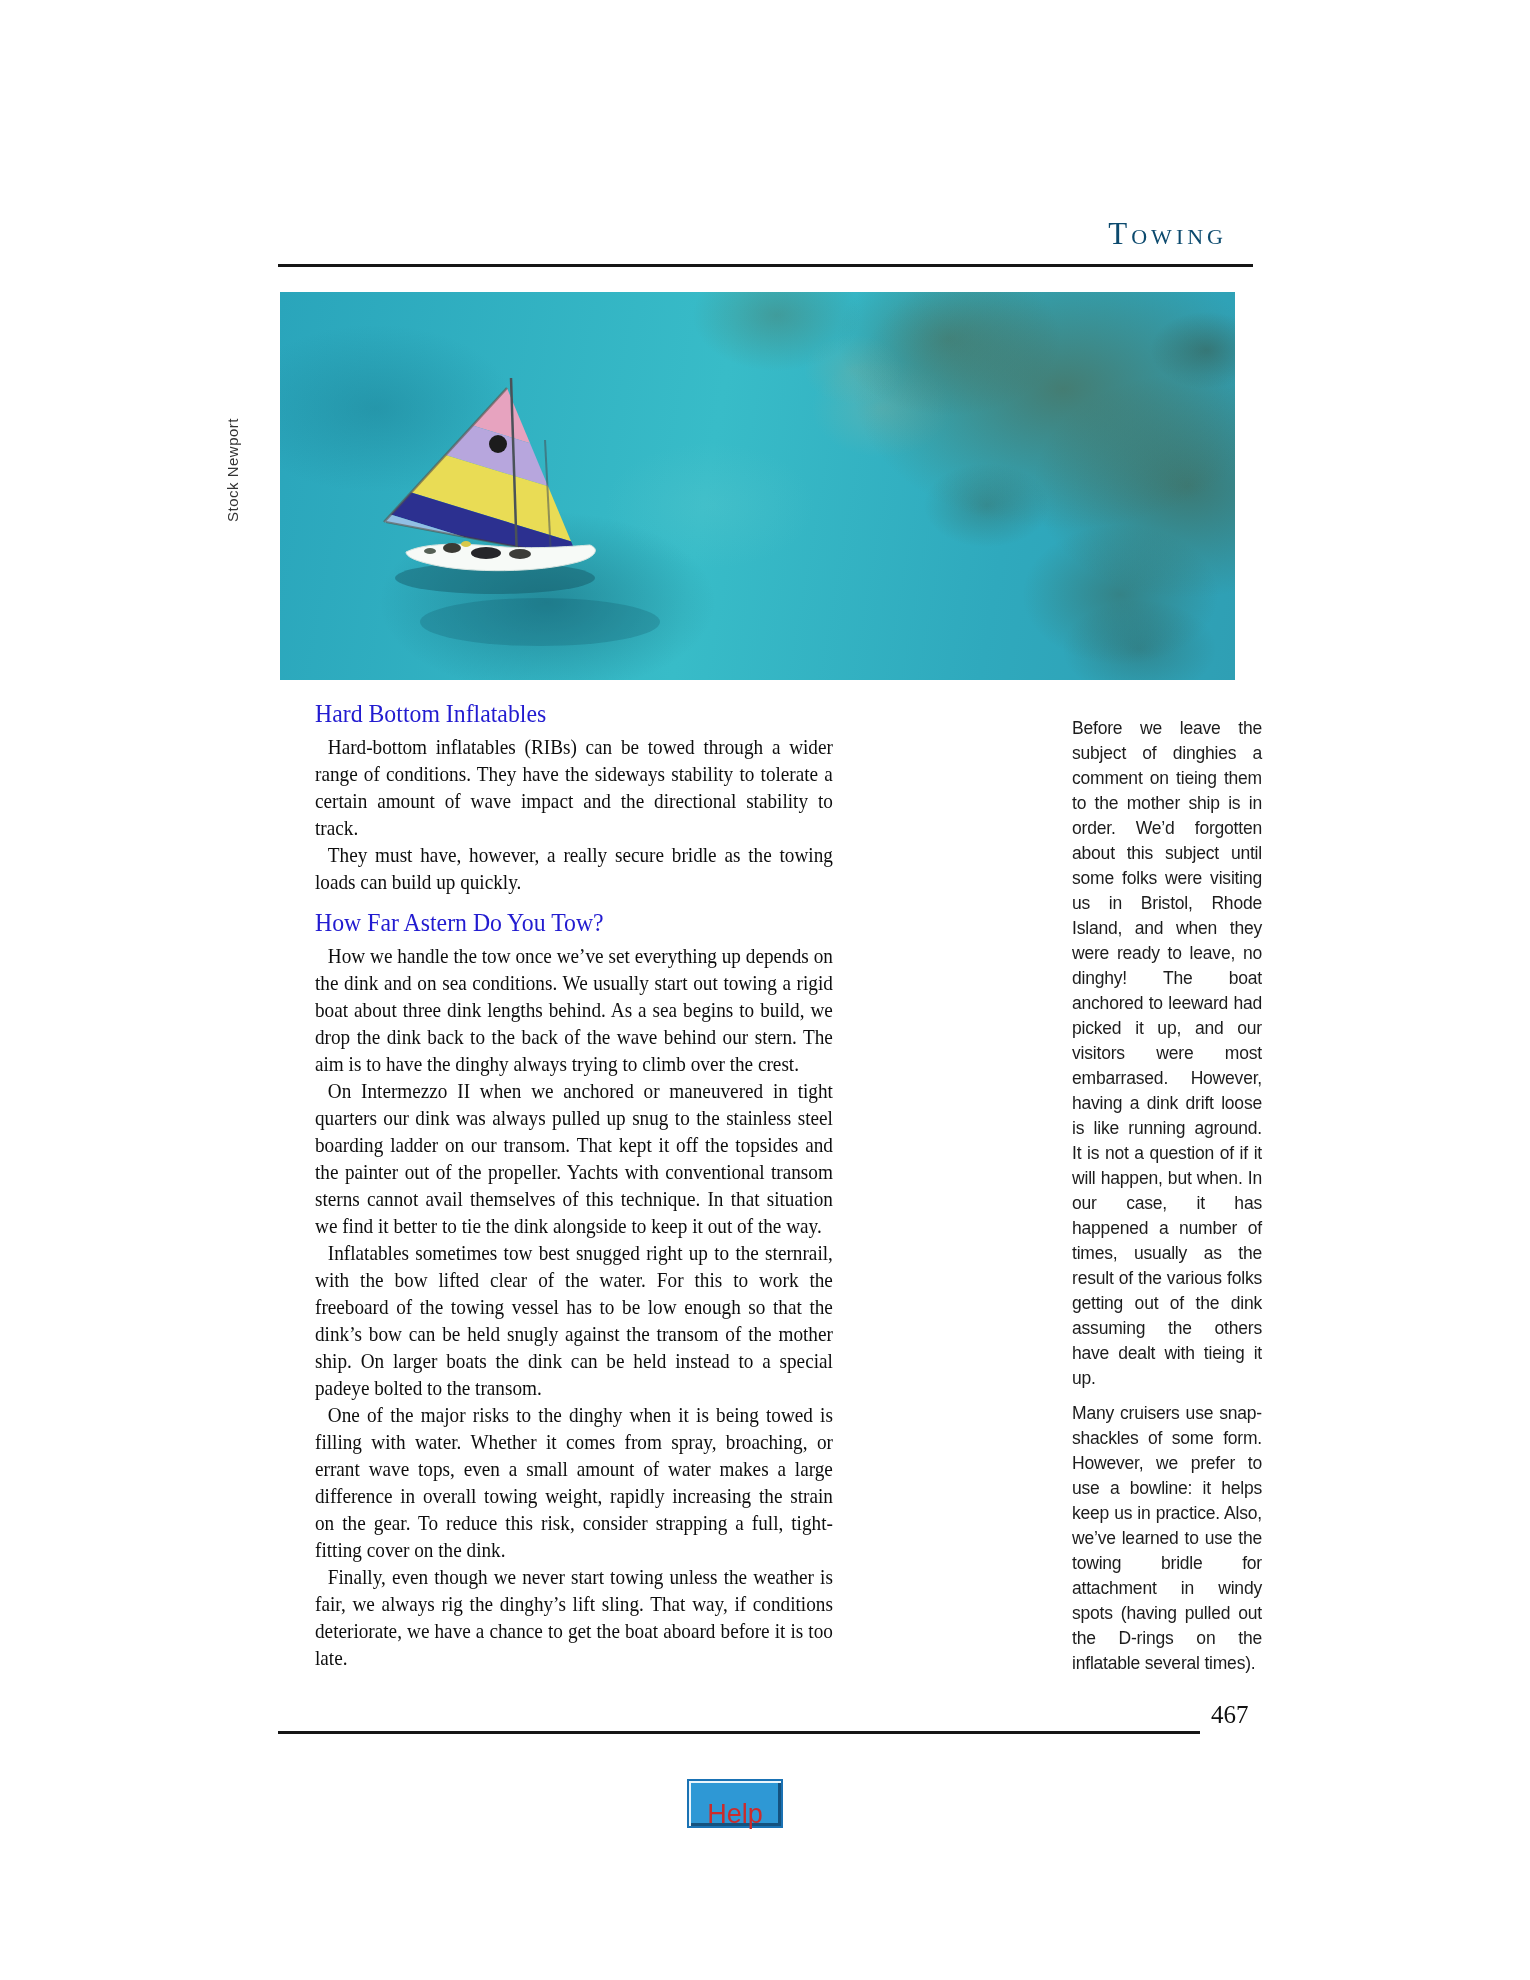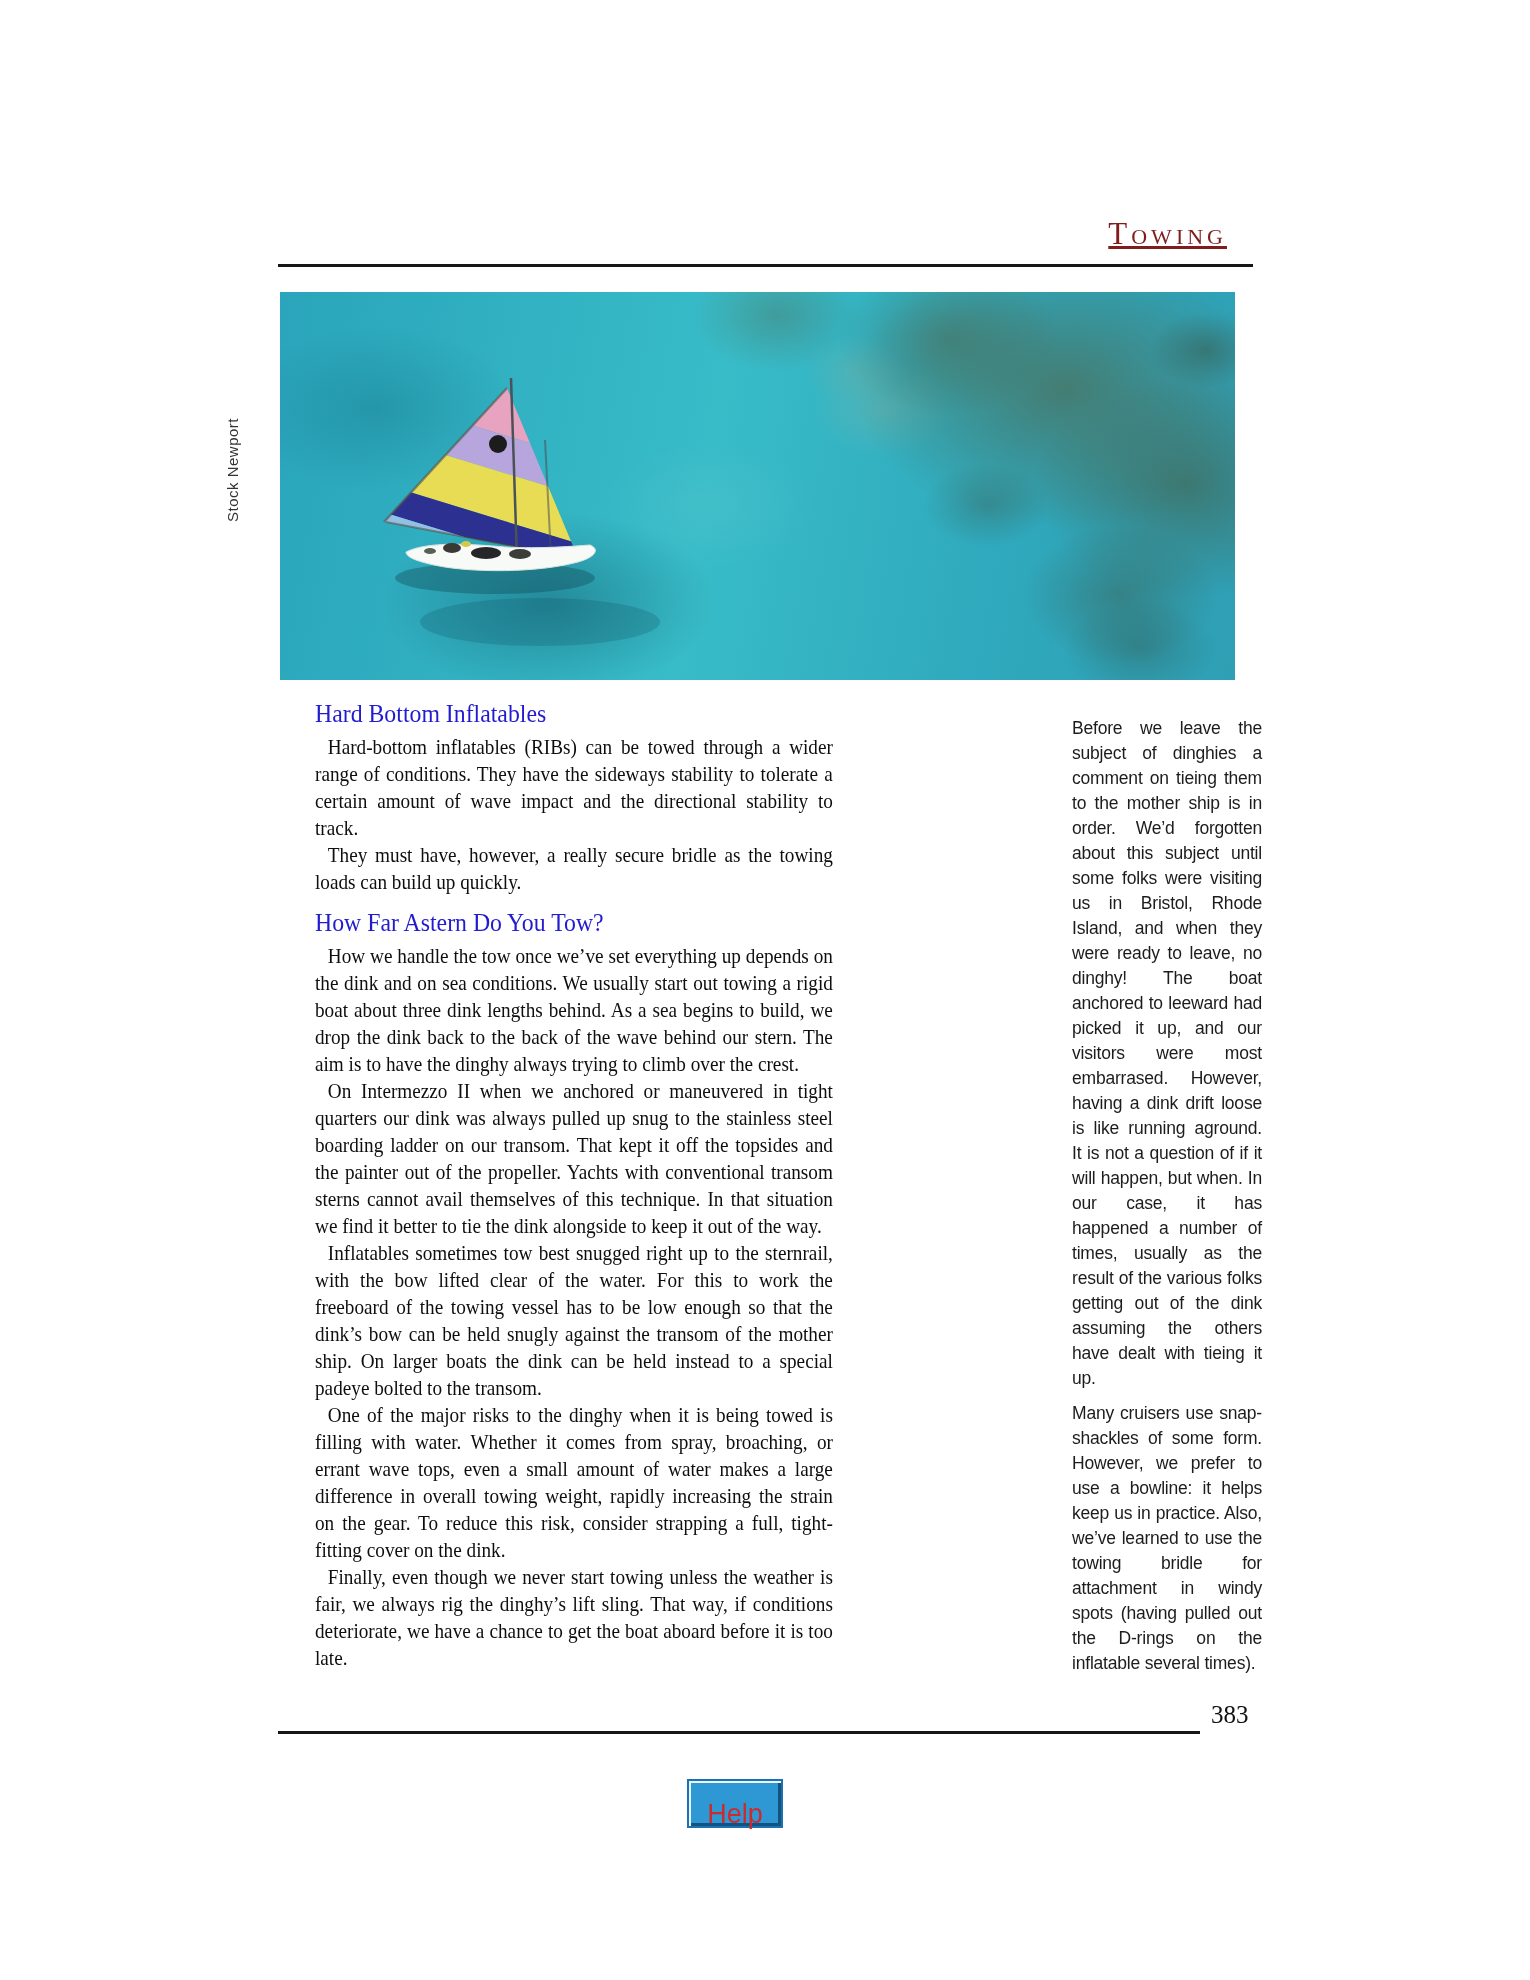--- a/index.html
+++ b/index.html
@@ -4,21 +4,21 @@
 <style>
   html,body { margin:0; padding:0; background:#ffffff; }
   .page {
     position:relative; width:1530px; height:1980px; background:#ffffff;
     font-family:"Liberation Serif", serif; overflow:hidden;
   }
 
   
   .running-head {
     position:absolute; top:216px; left:0; width:1227px; text-align:right;
-    font-size:31px; letter-spacing:4px; font-variant:small-caps; color:#7f1d1d;text-decoration:underline;
+    font-size:31px; letter-spacing:4px; font-variant:small-caps; color:#0c4a6e;
   }
   .head-rule { position:absolute; left:278px; top:264px; width:975px; height:3px; background:#161616; }
 
   
   .photo {
     position:absolute; left:280px; top:292px; width:955px; height:388px; overflow:hidden;
     background:
       radial-gradient(ellipse 300px 200px at 82% 25%, rgba(82,96,66,0.60), rgba(82,96,66,0) 70%),
       radial-gradient(ellipse 220px 160px at 95% 50%, rgba(70,88,62,0.55), rgba(70,88,62,0) 70%),
       radial-gradient(ellipse 160px 110px at 70% 12%, rgba(75,95,70,0.45), rgba(75,95,70,0) 70%),
@@ -135,19 +135,19 @@
     <p>One of the major risks to the dinghy when it is being towed is filling with water. Whether it comes from spray, broaching, or errant wave tops, even a small amount of water makes a large difference in overall towing weight, rapidly increasing the strain on the gear. To reduce this risk, consider strapping a full, tight-fitting cover on the dink.</p>
     <p>Finally, even though we never start towing unless the weather is fair, we always rig the dinghy’s lift sling. That way, if conditions deteriorate, we have a chance to get the boat aboard before it is too late.</p>
   </div>
 
   <div class="side-col">
     <p>Before we leave the subject of dinghies a comment on tieing them to the mother ship is in order. We’d forgotten about this subject until some folks were visiting us in Bristol, Rhode Island, and when they were ready to leave, no dinghy! The boat anchored to leeward had picked it up, and our visitors were most embarrased. However, having a dink drift loose is like running aground. It is not a question of if it will happen, but when. In our case, it has happened a number of times, usually as the result of the various folks getting out of the dink assuming the others have dealt with tieing it up.</p>
     <p>Many cruisers use snap-shackles of some form. However, we prefer to use a bowline: it helps keep us in practice. Also, we’ve learned to use the towing bridle for attachment in windy spots (having pulled out the D-rings on the inflatable several times).</p>
   </div>
 
   <div class="foot-rule"></div>
-  <div class="page-number">383</div>
+  <div class="page-number">467</div>
 
   <button class="help-btn">
     <span>Help</span>
   </button>
 
 </div>
 
 </body></html>

